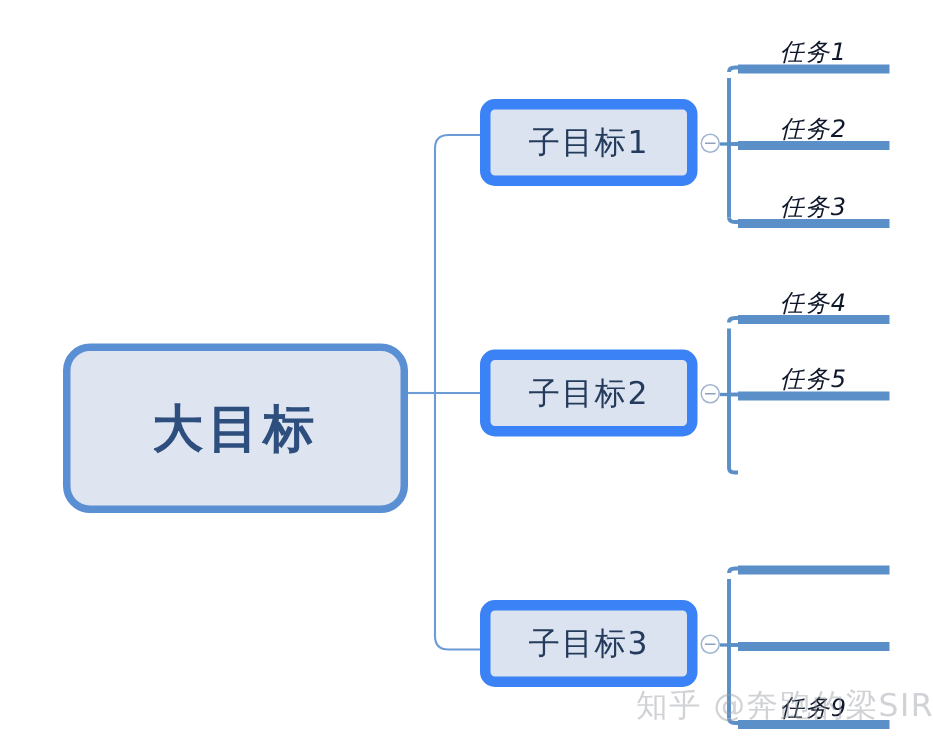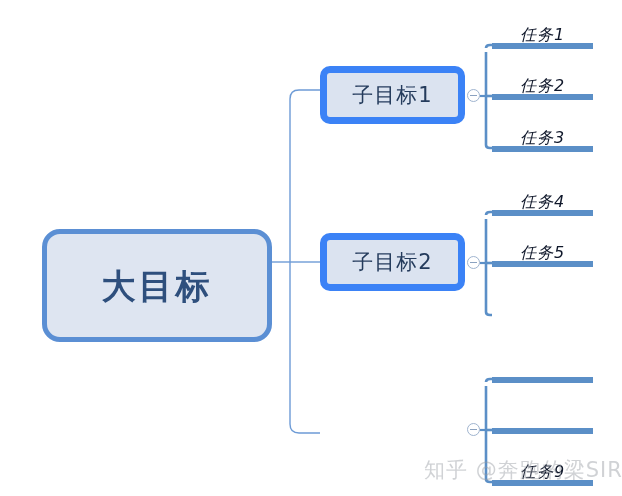--- a/index.html
+++ b/index.html
@@ -190,20 +190,23 @@
     <span class="minus"></span>
   </div>
 
   <div class="sub-node sub-2">
     <span class="sub-label">子目标2</span>
   </div>
   <div class="collapse-toggle tog-2">
     <span class="minus"></span>
   </div>
 
+  <div class="sub-node sub-3">
+    <span class="sub-label">子目标3</span>
+  </div>
   <div class="collapse-toggle tog-3">
     <span class="minus"></span>
   </div>
 
   <div class="task" style="top:19px">
     <span class="task-text">任务1</span>
     <span class="task-bar"></span>
   </div>
   <div class="task" style="top:70px">
     <span class="task-text">任务2</span>

